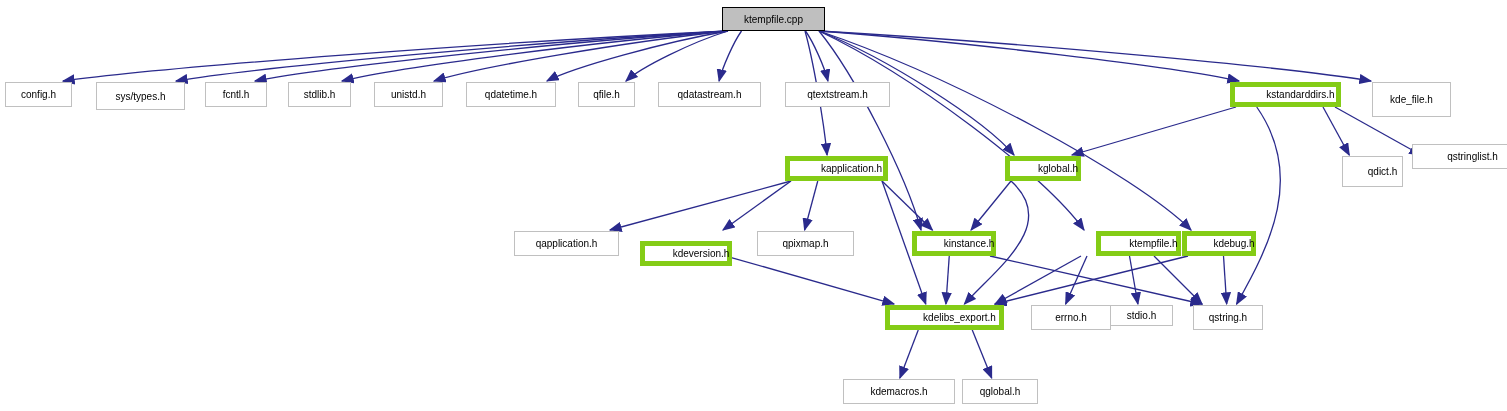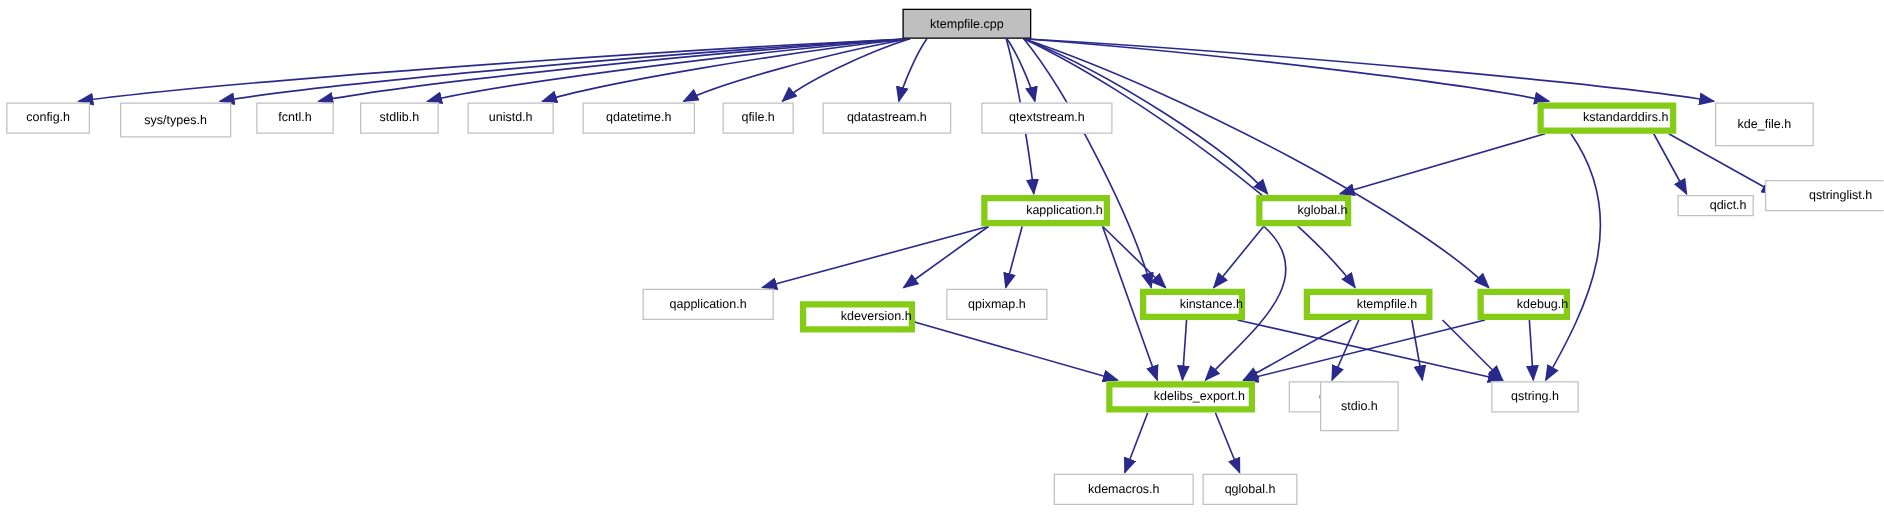--- a/index.html
+++ b/index.html
@@ -109,51 +109,51 @@
       </div>
       <div class="node plain" style="left: 1362px; top: 82px; width: 79px; height: 35px; margin-left: 10px;">
         <span>kde_file.h</span>
       </div>
       <div class="node documented" style="left: 785px; top: 156px; width: 103px; height: 25px;">
         <span>kapplication.h</span>
       </div>
       <div class="node documented" style="left: 1005px; top: 156px; width: 76px; height: 25px;">
         <span>kglobal.h</span>
       </div>
-      <div class="node plain" style="left: 1342px; top: 156px; width: 61px; height: 17px; padding-left: 20px;">
+      <div class="node plain" style="left: 1342px; top: 156px; width: 61px; height: 31px; padding-left: 20px;">
         <span>qdict.h</span>
       </div>
       <div class="node plain" style="left: 1412px; top: 144px; width: 109px; height: 25px; padding-left: 12px;">
         <span>qstringlist.h</span>
       </div>
       <div class="node plain" style="left: 514px; top: 231px; width: 105px; height: 25px;">
         <span>qapplication.h</span>
       </div>
       <div class="node documented" style="left: 640px; top: 241px; width: 92px; height: 25px;">
         <span>kdeversion.h</span>
       </div>
-      <div class="node plain" style="left: 757px; top: 231px; width: 81px; height: 25px;">
+      <div class="node plain" style="left: 757px; top: 231px; width: 97px; height: 25px;">
         <span>qpixmap.h</span>
       </div>
       <div class="node documented" style="left: 912px; top: 231px; width: 84px; height: 25px;">
         <span>kinstance.h</span>
       </div>
-      <div class="node documented" style="left: 1043px; top: 231px; width: 103px; height: 25px;">
+      <div class="node documented" style="left: 1096px; top: 231px; width: 85px; height: 25px;">
         <span>ktempfile.h</span>
       </div>
       <div class="node documented" style="left: 1182px; top: 231px; width: 74px; height: 25px;">
         <span>kdebug.h</span>
       </div>
       <div class="node documented" style="left: 885px; top: 305px; width: 119px; height: 25px;">
         <span>kdelibs_export.h</span>
       </div>
       <div class="node plain" style="left: 1031px; top: 305px; width: 80px; height: 25px;">
         <span>errno.h</span>
       </div>
-      <div class="node plain" style="left: 1056px; top: 305px; width: 63px; height: 40px; justify-content: center;">
+      <div class="node plain" style="left: 1110px; top: 305px; width: 63px; height: 21px; justify-content: center;">
         <span>stdio.h</span>
       </div>
       <div class="node plain" style="left: 1193px; top: 305px; width: 70px; height: 25px;">
         <span>qstring.h</span>
       </div>
       <div class="node plain" style="left: 843px; top: 379px; width: 112px; height: 25px;">
         <span>kdemacros.h</span>
       </div>
       <div class="node plain" style="left: 962px; top: 379px; width: 76px; height: 25px;">
         <span>qglobal.h</span>

